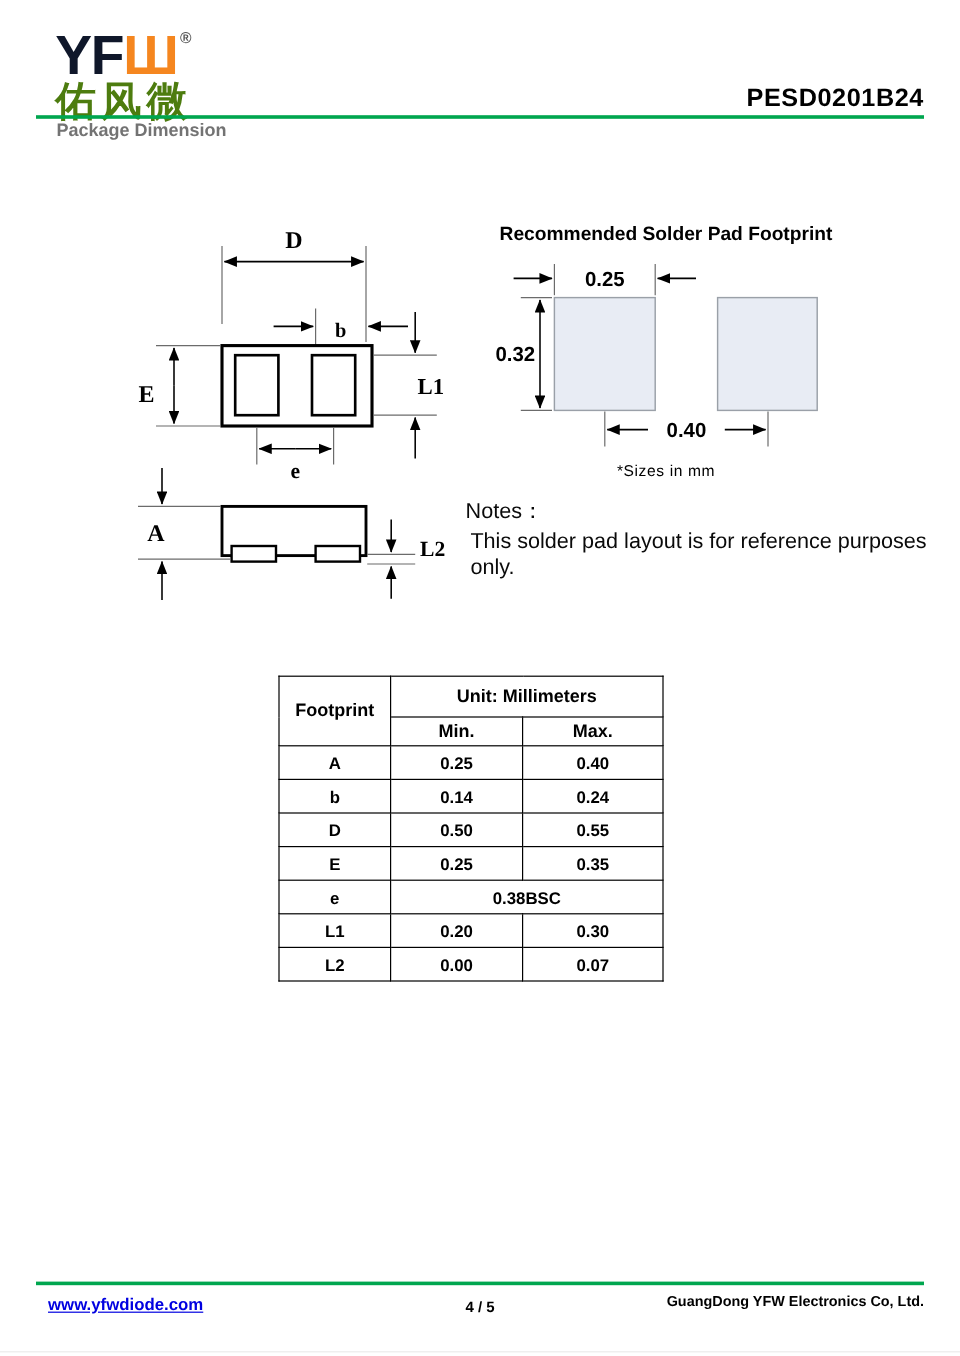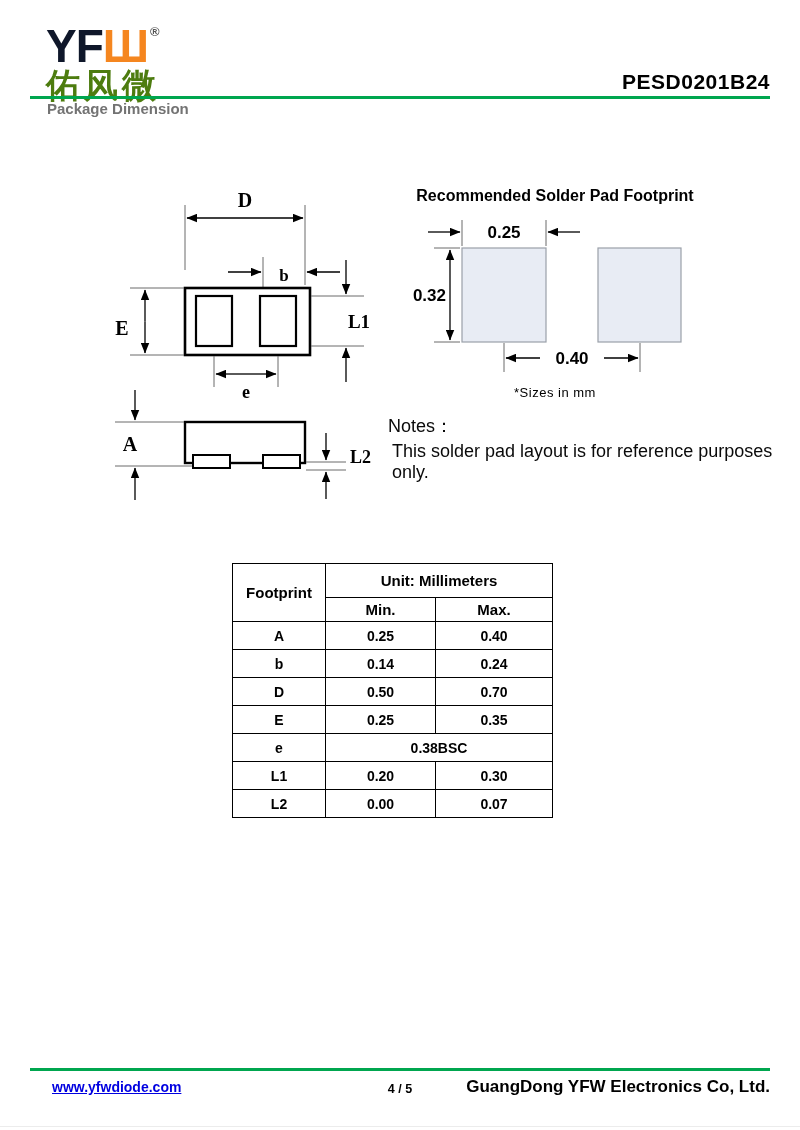--- a/index.html
+++ b/index.html
@@ -36,21 +36,21 @@
   }
   table.dims th{font-size:15px;}
   table.dims td{font-size:14px;}
   tr.hrow1 th{height:33px;}
   tr.hrow2 th{height:23px;}
   tr.drow td{height:27px;}
 
   
   .footer-site{color:#0000E0;font-weight:bold;font-size:14px;text-decoration:underline;}
   .footer-page{font-weight:bold;font-size:12.5px;text-align:center;}
-  .footer-company{font-weight:bold;font-size:17px;}
+  .footer-company{font-weight:bold;font-size:12px;}
   .bottom-edge{background:#ececec;height:1px;}
 </style>
 </head>
 <body>
 
 <div class="page">
 
   <div class="abs" style="left:46px;top:10px;">
     <div class="logo-line1">
       <span class="logo-yf">YF</span><span class="logo-w">Ш</span><span class="logo-reg">®</span>
@@ -202,21 +202,21 @@
         <td>0.40</td>
       </tr>
       <tr class="drow">
         <td>b</td>
         <td>0.14</td>
         <td>0.24</td>
       </tr>
       <tr class="drow">
         <td>D</td>
         <td>0.50</td>
-        <td>0.70</td>
+        <td>0.55</td>
       </tr>
       <tr class="drow">
         <td>E</td>
         <td>0.25</td>
         <td>0.35</td>
       </tr>
       <tr class="drow">
         <td>e</td>
         <td colspan="2">0.38BSC</td>
       </tr>
@@ -227,18 +227,18 @@
       </tr>
       <tr class="drow">
         <td>L2</td>
         <td>0.00</td>
         <td>0.07</td>
       </tr>
     </tbody>
   </table>
 
   <div class="abs rule" style="left:30px;width:740px;top:1068px;"></div>
-  <a class="abs footer-site" href="#" style="left:52px;top:1079px;text-decoration:underline;">www.yfwdiode.com</a>
+  <a class="abs footer-site" href="#" style="left:40px;top:1079px;text-decoration:underline;">www.yfwdiode.com</a>
   <div class="abs footer-page" style="left:350px;width:100px;top:1082px;">4 / 5</div>
   <div class="abs footer-company" style="right:30px;top:1077px;">GuangDong YFW Electronics Co, Ltd.</div>
   <div class="abs bottom-edge" style="left:0;width:800px;bottom:3px;"></div>
 
 </div>
 
 </body></html>

